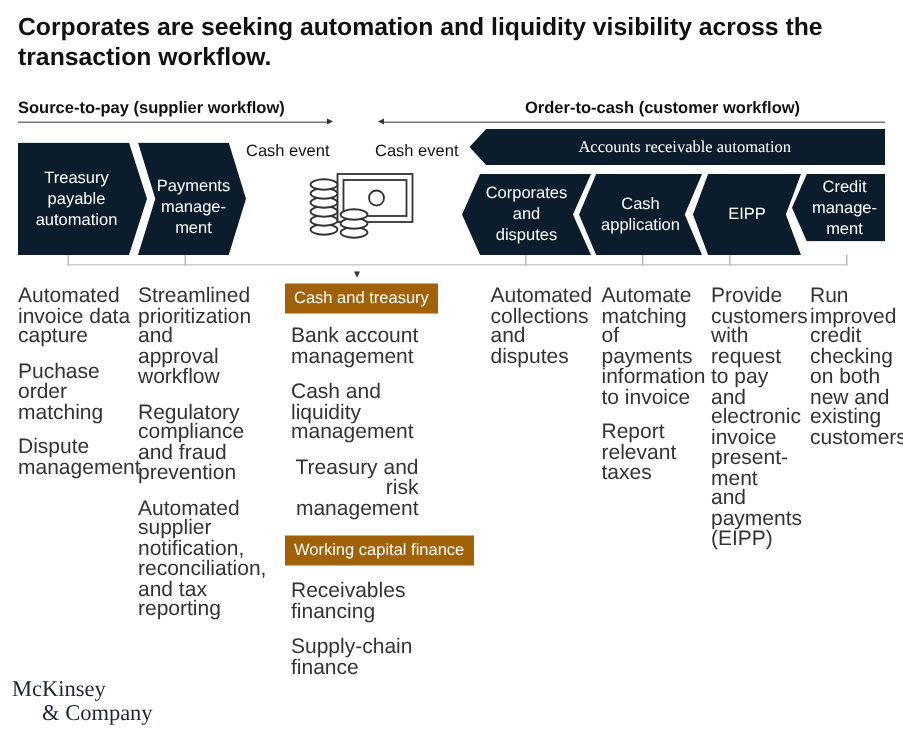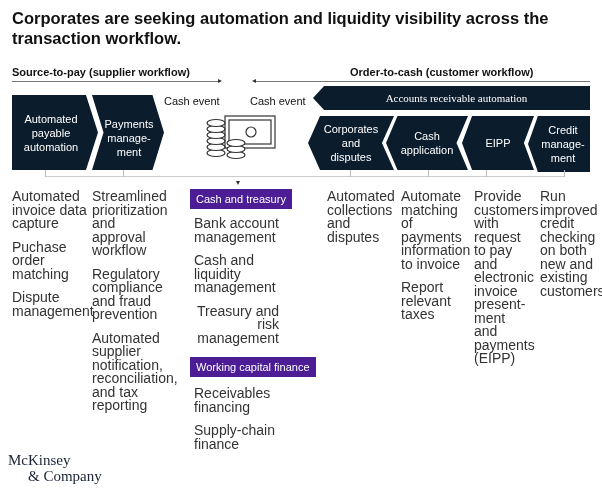--- a/index.html
+++ b/index.html
@@ -9,40 +9,40 @@
   .title { left:12px; top:8px; width:560px; font-size:16.5px; font-weight:bold; line-height:20px; color:#111; }
   .flow-label { font-size:11px; font-weight:bold; color:#111; }
   .hline { height:1px; background:#777; }
   .arrow-r { width:0; height:0; border-top:2px solid transparent; border-bottom:2px solid transparent; border-left:4px solid #333; }
   .arrow-l { width:0; height:0; border-top:2px solid transparent; border-bottom:2px solid transparent; border-right:4px solid #333; }
   .chev { display:flex; align-items:center; justify-content:center; text-align:center;
           font-size:11px; line-height:14px; color:#fff; background:#0b1c2d; }
   .cash-event { font-size:11px; color:#111; }
   .col-text { font-size:14px; line-height:13.5px; color:#333; }
   .col-text p { margin:0 0 10px 0; }
-  .tag { font-size:11px; color:#fff; background:#4c1d95; padding:4px 6px; white-space:nowrap; }
+  .tag { font-size:11px; color:#fff; background:#a16207; padding:4px 6px; white-space:nowrap; }
   .vline { width:1px; background:#bbb; }
   .logo1 { font-family:"Liberation Serif", serif; font-size:15px; color:#1a2434; }
 </style>
 </head>
 <body>
 
 <div class="abs title">Corporates are seeking automation and liquidity visibility across the transaction workflow.</div>
 
 <div class="abs flow-label" style="left:12px; top:66px;">Source-to-pay (supplier workflow)</div>
 <div class="abs hline" style="left:12px; top:81px; width:206px;"></div>
 <div class="abs arrow-r" style="left:218px; top:79px;"></div>
 
 <div class="abs flow-label" style="left:350px; top:66px;">Order-to-cash (customer workflow)</div>
 <div class="abs arrow-l" style="left:252px; top:79px;"></div>
 <div class="abs hline" style="left:256px; top:81px; width:334px;"></div>
 
 <div class="abs chev" style="left:12px; top:95px; width:86px; height:75px; clip-path:polygon(0 0, 86% 0, 100% 50%, 86% 100%, 0 100%);">
   <div style="padding-right:8px;">
-    <div>Automated</div>
+    <div>Treasury</div>
     <div>payable</div>
     <div>automation</div>
   </div>
 </div>
 <div class="abs chev" style="left:92px; top:95px; width:72px; height:75px; clip-path:polygon(0 0, 84% 0, 100% 50%, 84% 100%, 0 100%, 16% 50%);">
   <div style="padding-left:6px; padding-right:4px;margin-top:10px;">
     <div>Payments</div>
     <div>manage-</div>
     <div>ment</div>
   </div>
@@ -85,21 +85,21 @@
 </div>
 <div class="abs chev" style="left:386px; top:116px; width:82px; height:54px; clip-path:polygon(14% 0, 100% 0, 86% 50%, 100% 100%, 14% 100%, 0 50%);">
   <div>
     <div>Cash</div>
     <div>application</div>
   </div>
 </div>
 <div class="abs chev" style="left:462px; top:116px; width:72px; height:54px; clip-path:polygon(14% 0, 100% 0, 86% 50%, 100% 100%, 14% 100%, 0 50%);">
   <div>EIPP</div>
 </div>
-<div class="abs chev" style="left:528px; top:116px; width:62px; height:56px; clip-path:polygon(16% 0, 100% 0, 100% 100%, 16% 100%, 0 50%);">
+<div class="abs chev" style="left:528px; top:116px; width:62px; height:45px; clip-path:polygon(16% 0, 100% 0, 100% 100%, 16% 100%, 0 50%);">
   <div style="padding-left:8px;">
     <div>Credit</div>
     <div>manage-</div>
     <div>ment</div>
   </div>
 </div>
 
 <div class="abs" style="left:45px; top:176px; width:520px; height:1px; background:#ccc;"></div>
 <div class="abs vline" style="left:45px; top:170px; height:7px;"></div>
 <div class="abs vline" style="left:123px; top:170px; height:7px;"></div>

